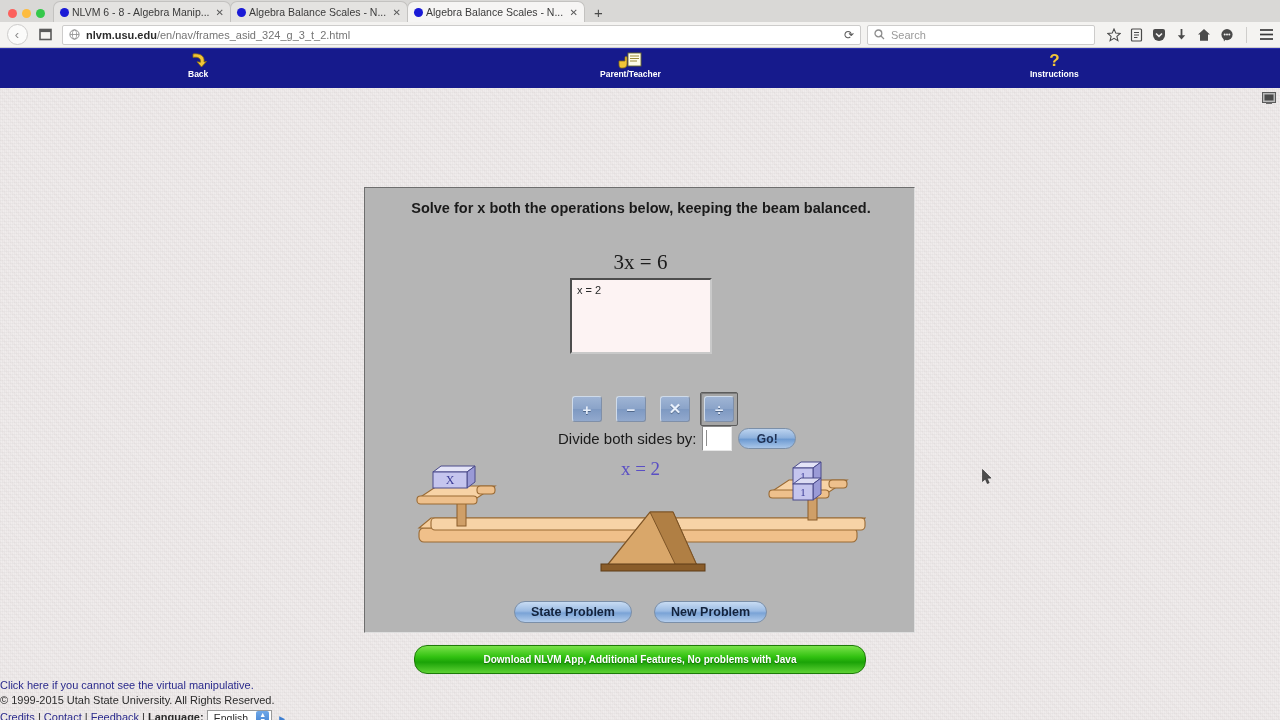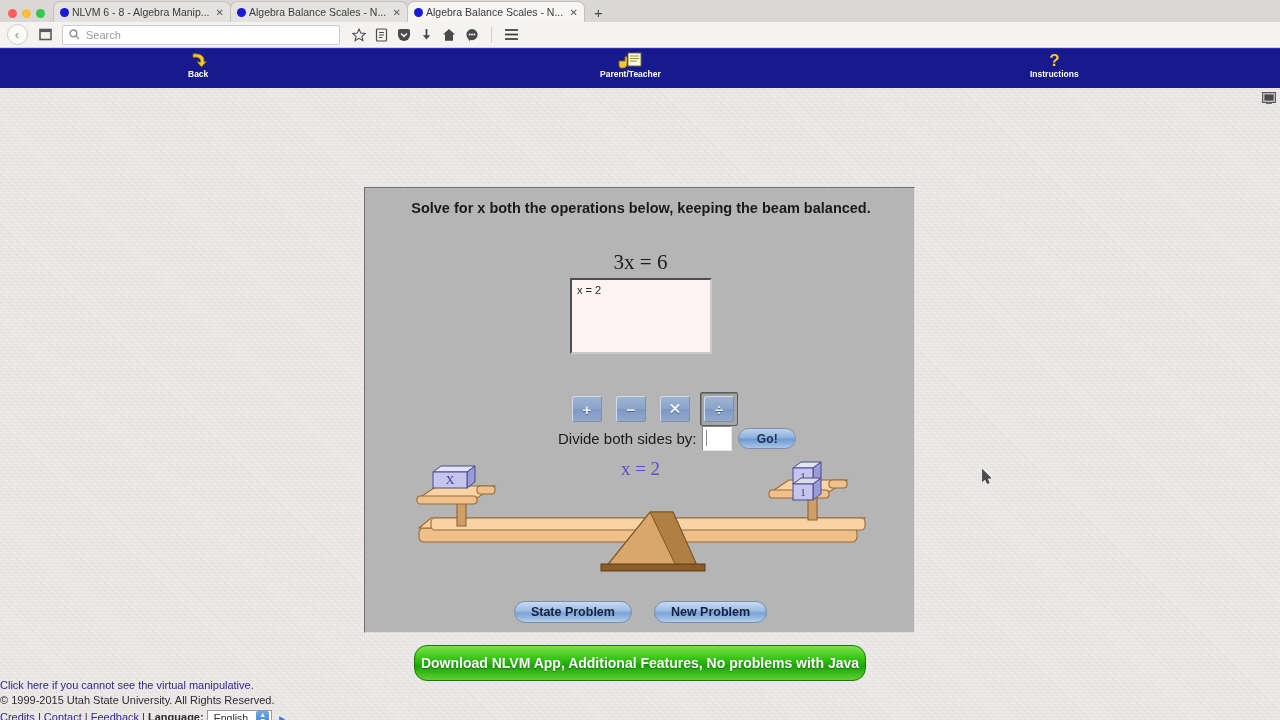--- a/index.html
+++ b/index.html
@@ -57,21 +57,21 @@
     flex: 1 1 auto; height: 20px; background: #ffffff;
     border: 1px solid #cdcccb; border-radius: 2px;
     display: flex; align-items: center; gap: 6px; padding: 0 6px;
     font-size: 11px; color: #6d6d6d;
   }
   .urlbar .globe { color: #888; font-size: 10px; }
   .url-host { color: #2b2b2b; font-weight: bold; }
   .url-rest { color: #757575; }
   .reload { margin-left: auto; color: #5b5b5b; font-size: 12px; }
   .searchbar {
-    width: 278px; height: 20px; background: #ffffff;
+    width: 228px; height: 20px; background: #ffffff;
     border: 1px solid #cdcccb; border-radius: 2px;
     display: flex; align-items: center; gap: 6px; padding: 0 6px;
     font-size: 11px; color: #9a9a9a;
   }
   .icons { display: flex; align-items: center; gap: 9px; padding-left: 6px; color: #4a4a4a; }
   .icons svg { display: block; }
   .vsep { width: 1px; height: 16px; background: #cfcecc; margin: 0 3px; }
 
   
   .appbar {
@@ -187,25 +187,25 @@
     height: 22px; padding: 0 16px; border-radius: 12px;
     background: linear-gradient(180deg, #c8dcf3 0%, #9bbbe3 45%, #7aa3d6 55%, #b4cdec 100%);
     border: 1px solid #7b8fa8;
     display: flex; align-items: center; justify-content: center;
     font-size: 12.5px; color: #13233d; font-weight: bold;
   }
 
   
   .dlbar {
     position: absolute; left: 414px; top: 557px;
-    width: 452px; height: 36px; border-radius: 13px;
+    width: 452px; height: 29px; border-radius: 13px;
     background: linear-gradient(180deg, #7ae24a 0%, #32c211 40%, #1ba307 60%, #5ed234 100%);
     border: 1px solid #1d7a08;
     display: flex; align-items: center; justify-content: center;
-    font-size: 14px; font-weight: bold; color: #ffffff;
+    font-size: 10px; font-weight: bold; color: #ffffff;
     text-shadow: 0 1px 1px rgba(0,0,0,0.35);
   }
   .footline {
     position: absolute; left: 0; width: 1280px; text-align: left;
     font-size: 11px; color: #2c2c2c;
   }
   .flink { color: #2a2a8c; }
   .langsel {
     display: inline-flex; align-items: center;
     background: #ffffff; border: 1px solid #9a9a9a;
@@ -255,20 +255,29 @@
 
   <div class="navbar">
     <div class="navbtn">
       <span class="backcircle">‹</span>
     </div>
     <div class="navbtn">
       <svg width="13" height="13" viewBox="0 0 13 13">
         <rect x="1" y="1.5" width="11" height="10" fill="none" stroke="#5a5a5a" stroke-width="1.6"></rect>
         <rect x="1" y="1.5" width="11" height="2.6" fill="#5a5a5a"></rect>
       </svg>
+    </div>
+    <div class="urlbar">
+      <svg class="globe" width="11" height="11" viewBox="0 0 11 11">
+        <circle cx="5.5" cy="5.5" r="4.6" fill="none" stroke="#8d8d8d" stroke-width="1"></circle>
+        <ellipse cx="5.5" cy="5.5" rx="2.1" ry="4.6" fill="none" stroke="#8d8d8d" stroke-width=".8"></ellipse>
+        <line x1="1" y1="5.5" x2="10" y2="5.5" stroke="#8d8d8d" stroke-width=".8"></line>
+      </svg>
+      <span><span class="url-host">nlvm.usu.edu</span><span class="url-rest">/en/nav/frames_asid_324_g_3_t_2.html</span></span>
+      <span class="reload">⟳</span>
     </div>
     <div class="searchbar">
       <svg width="11" height="11" viewBox="0 0 11 11">
         <circle cx="4.4" cy="4.4" r="3.4" fill="none" stroke="#8d8d8d" stroke-width="1.3"></circle>
         <line x1="7" y1="7" x2="10" y2="10" stroke="#8d8d8d" stroke-width="1.3"></line>
       </svg>
       <span>Search</span>
     </div>
     <div class="icons">
       <svg width="14" height="14" viewBox="0 0 14 14">

